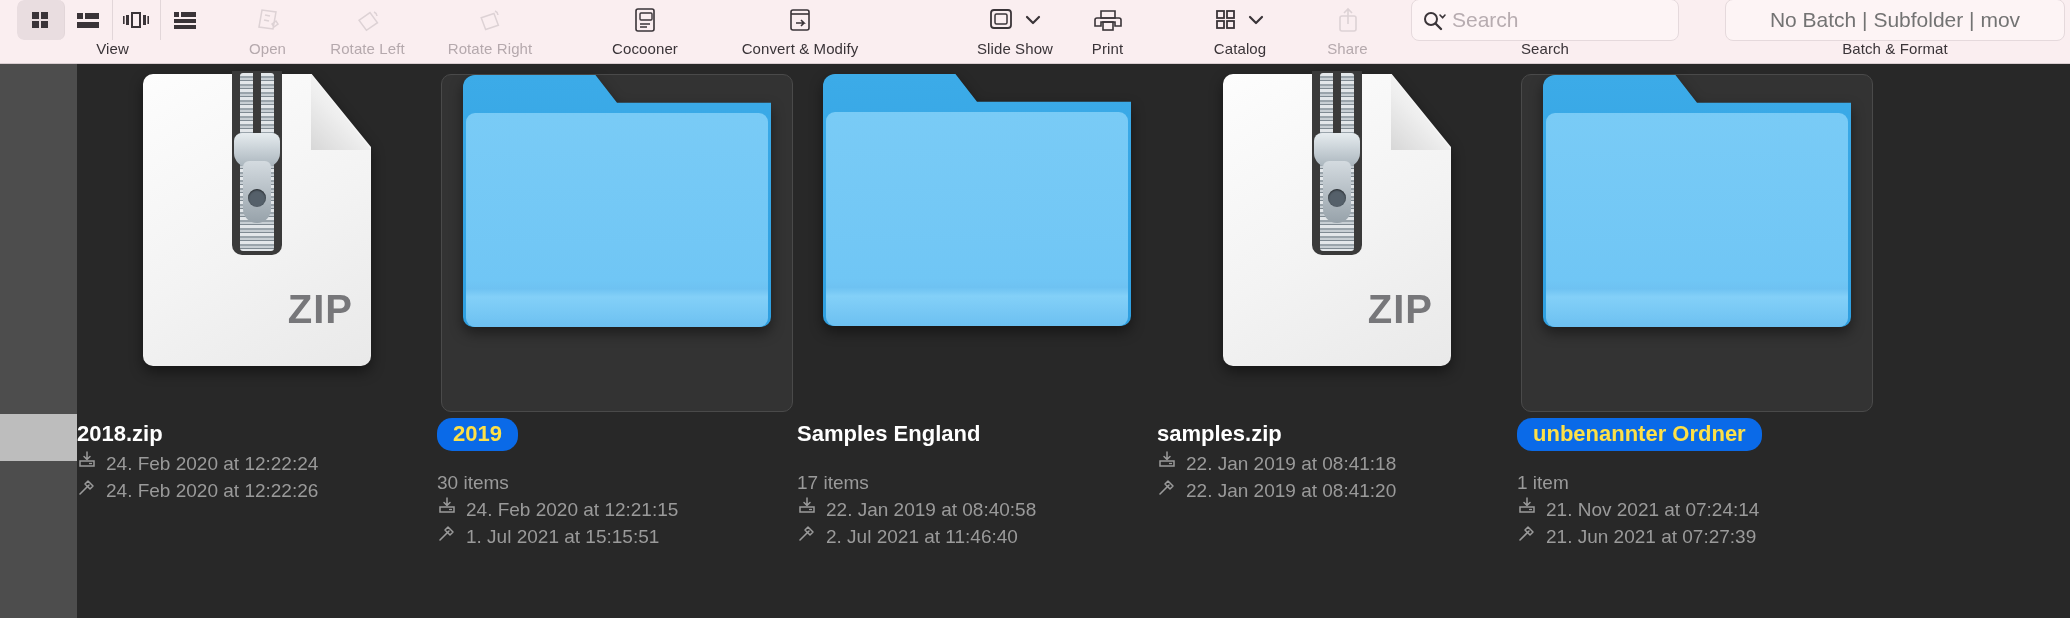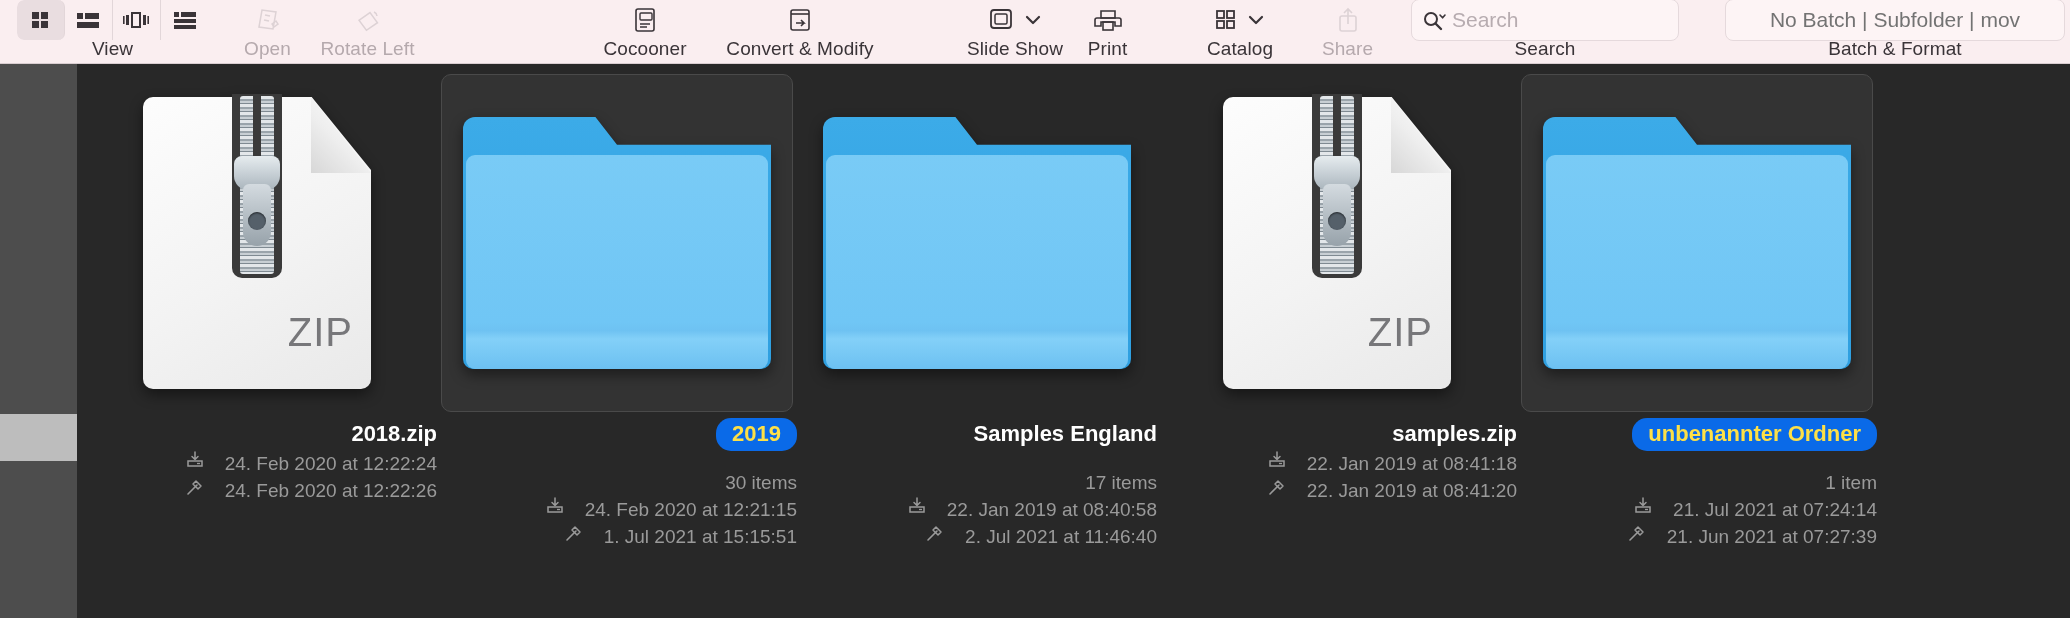--- a/index.html
+++ b/index.html
@@ -36,21 +36,21 @@
 
   .tb-icon-row {
     height: 38px;
     display: flex;
     align-items: center;
     justify-content: center;
     padding-top: 2px;
   }
 
   .tb-label {
-    font-size: 19px;
+    font-size: 15px;
     color: #3a3438;
     line-height: 22px;
     white-space: nowrap;
     letter-spacing: .1px;
   }
   .tb-label.dim { color: #b5a9ad; }
 
   .tb-icon { color: #3a3438; display:block; }
   .tb-icon.dim { color: #ddd2d5; }
 
@@ -149,23 +149,23 @@
     padding-top: 10px;
     display: flex;
     flex-direction: column;
     align-items: center;
   }
 
   .thumb-box {
     width: 352px;
     height: 338px;
     display: flex;
-    align-items: center;
     justify-content: center;
     border-radius: 10px;
+    font-weight: bold;
   }
   .thumb-box.selected {
     background: #333333;
     border: 1px solid #4a4a4a;
   }
 
   
   .folder {
     position: relative;
     width: 308px;
@@ -282,21 +282,21 @@
     font-size: 40px;
     color: #77777a;
     letter-spacing: 1px;
   }
 
   
   .caption {
     width: 360px;
     display: flex;
     flex-direction: column;
-    align-items: flex-end;
+    align-items: flex-start;
     padding-top: 6px;
   }
 
   .title-row { height: 32px; display: flex; align-items: center; }
 
   .item-title {
     font-size: 22px;
     font-weight: bold;
     color: #ffffff;
     white-space: nowrap;
@@ -313,21 +313,21 @@
     font-size: 19px;
     color: #9a9a9a;
     white-space: nowrap;
     line-height: 26px;
     margin-top: 20px;
   }
 
   .date-line {
     display: flex;
     align-items: center;
-    gap: 20px;
+    gap: 9px;
     font-size: 19px;
     color: #9a9a9a;
     line-height: 26px;
     white-space: nowrap;
   }
   .date-line svg { flex: none; color: #9a9a9a; }
 </style>
 </head>
 <body>
 
@@ -395,20 +395,31 @@
         <span>
           <svg viewBox="0 0 30 30" width="30" height="30" fill="none" stroke="currentColor" stroke-width="1.6" class="tb-icon dim">
             <path d="M6 22 L9 5 L23 7 L20 24 Z" stroke-width="1.5"></path>
             <path d="M12 10 L17 11"></path>
             <path d="M11 15 L16 16"></path>
             <path d="M19 19 l4 -3 2 3 -4 3 z" stroke-width="1.5"></path>
           </svg>
         </span>
       </div>
       <div class="tb-label dim">Open</div>
+    </div>
+    <div class="tb-group" style="left: 425px; width: 130px;">
+      <div class="tb-icon-row">
+        <span>
+          <svg viewBox="0 0 30 30" width="30" height="30" fill="none" stroke="currentColor" stroke-width="1.6" class="tb-icon dim">
+            <path d="M6 14 L18 8 L24 19 L12 25 Z" stroke-width="1.5" transform="rotate(8 15 15)"></path>
+            <path d="M20 6 a5 5 0 0 1 3 4" stroke-width="1.5"></path>
+          </svg>
+        </span>
+      </div>
+      <div class="tb-label dim">Rotate Right</div>
     </div>
     <div class="tb-group" style="left: 590px; width: 110px;">
       <div class="tb-icon-row">
         <span>
           <svg viewBox="0 0 28 30" width="28" height="30" fill="none" stroke="currentColor" stroke-width="1.6" class="tb-icon">
             <rect x="5" y="4" width="18" height="22" rx="2" stroke-width="1.6"></rect>
             <rect x="9" y="8" width="12" height="7" rx="1" stroke-width="1.4"></rect>
             <path d="M9 19 h10 M9 22 h7" stroke-width="1.4"></path>
           </svg>
         </span>
@@ -660,21 +671,21 @@
           <div class="title-row">
             <div class="item-title pill">unbenannter Ordner</div>
           </div>
           <div class="meta">1 item</div>
           <div class="date-line">
             <span><svg viewBox="0 0 20 20" width="20" height="20" fill="none" stroke="currentColor" stroke-width="1.6">
                 <path d="M10 2 v7 M7 6.5 l3 3 3 -3" stroke-width="1.5" stroke-linecap="round" stroke-linejoin="round"></path>
                 <path d="M3 11 h14 v5 h-14 z" stroke-width="1.5"></path>
                 <path d="M12 13.5 h3" stroke-width="1.3"></path>
               </svg></span>
-            <span>21. Jul 2021 at 07:24:14</span>
+            <span>21. Nov 2021 at 07:24:14</span>
           </div>
           <div class="date-line">
             <span><svg viewBox="0 0 20 20" width="20" height="20" fill="none" stroke="currentColor" stroke-width="1.6">
                 <path d="M3 17 L12 8" stroke-width="1.6" stroke-linecap="round"></path>
                 <path d="M11 4 l5 5 -3 3 -5 -5 z" stroke-width="1.5" stroke-linejoin="round"></path>
               </svg></span>
             <span>21. Jun 2021 at 07:27:39</span>
           </div>
         </div>
       </div>

